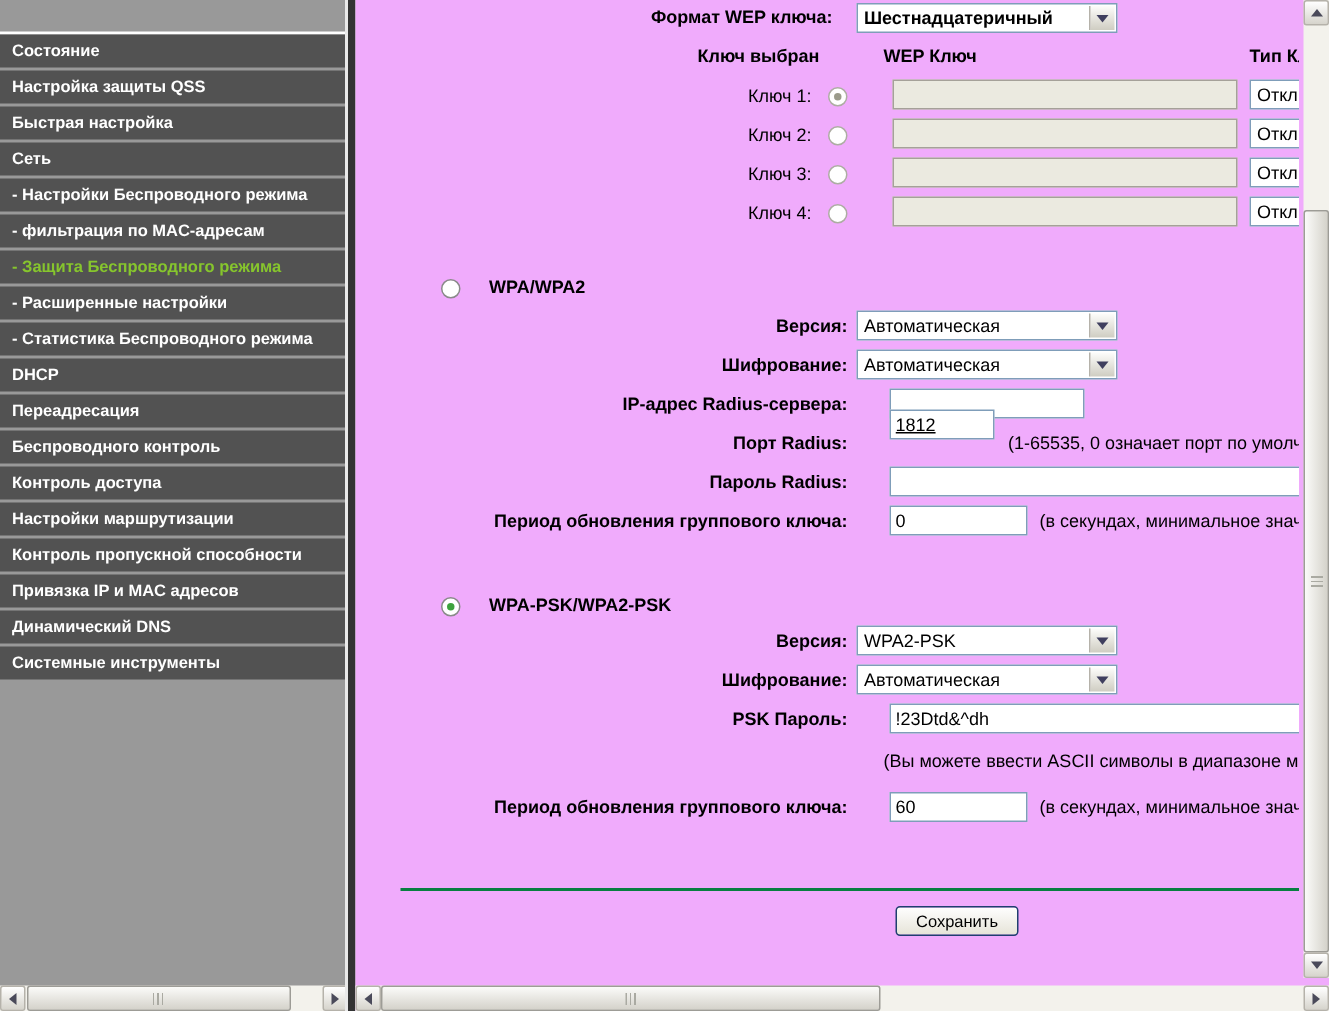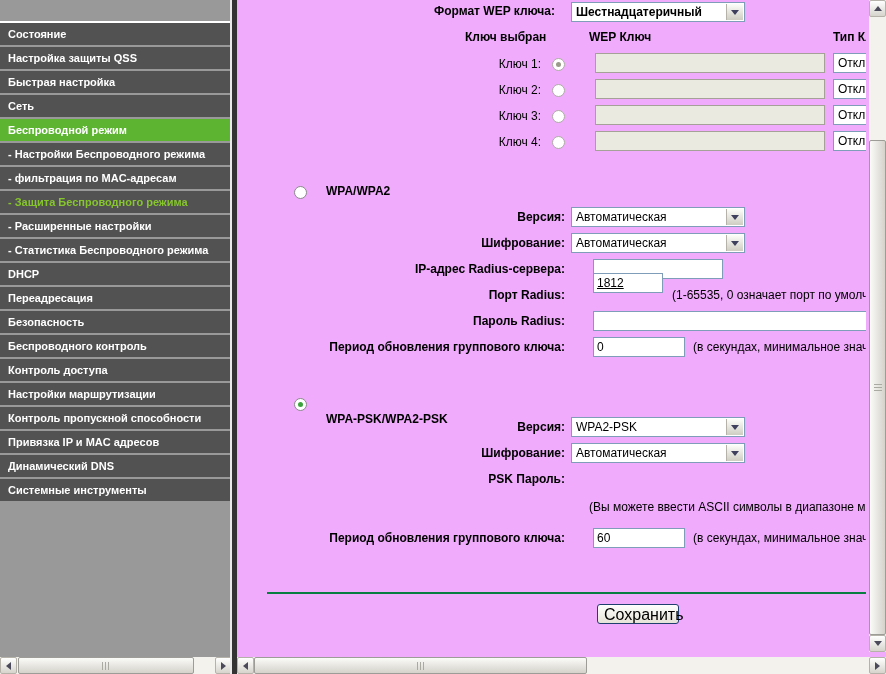--- a/index.html
+++ b/index.html
@@ -43,21 +43,21 @@
          border:1px solid #8a8a8a;box-sizing:content-box;}
   .radio.dis{border-color:#adada3;}
   .radio .dot{position:absolute;left:3px;top:3px;width:5px;height:5px;border-radius:50%;}
   .dot.green{background:#3DA23D;}
   .dot.gray{background:#9b9b8b;}
 
   #divider-green{left:30px;top:592px;width:599px;height:2px;background:#087e41;}
 
   #save-btn{left:360px;top:604px;width:82px;height:20px;border:1px solid #1f3f6f;border-radius:3px;
             background:linear-gradient(#fefefe,#e6e4d8);font-family:"Liberation Sans",sans-serif;
-            font-size:16px;text-align:center;line-height:18px;cursor:pointer;box-sizing:border-box;}
+            font-size:11px;text-align:center;line-height:18px;cursor:pointer;box-sizing:border-box;}
 
   
   .sb-track{position:absolute;background:#f3f2ec;}
   .sb-btn{position:absolute;width:17px;height:17px;background:linear-gradient(#ffffff,#d6d4cc);
           border:1px solid #b5b2aa;border-radius:2px;box-sizing:border-box;
           display:flex;align-items:center;justify-content:center;}
   .sb-thumb{position:absolute;border:1px solid #9d9c96;border-radius:2px;box-sizing:border-box;
             display:flex;align-items:center;justify-content:center;}
   .sb-thumb.h{top:0;height:17px;background:linear-gradient(#fbfbf9,#d4d2ca);}
   .sb-thumb.v{left:0;width:17px;background:linear-gradient(90deg,#fbfbf9,#d4d2ca);}
@@ -71,29 +71,27 @@
 </head>
 <body>
 
 <div id="sidebar" class="abs">
   <div id="sidebar-topline" class="abs"></div>
   <div id="menu" class="abs">
     <div class="mi">Состояние</div>
     <div class="mi">Настройка защиты QSS</div>
     <div class="mi">Быстрая настройка</div>
     <div class="mi">Сеть</div>
-    <div class="mi sel">Беспроводной режим</div>
     <div class="mi sub">- Настройки Беспроводного режима</div>
     <div class="mi sub">- фильтрация по MAC-адресам</div>
     <div class="mi sub active">- Защита Беспроводного режима</div>
     <div class="mi sub">- Расширенные настройки</div>
     <div class="mi sub">- Статистика Беспроводного режима</div>
     <div class="mi">DHCP</div>
     <div class="mi">Переадресация</div>
-    <div class="mi">Безопасность</div>
     <div class="mi">Беспроводного контроль</div>
     <div class="mi">Контроль доступа</div>
     <div class="mi">Настройки маршрутизации</div>
     <div class="mi">Контроль пропускной способности</div>
     <div class="mi">Привязка IP и MAC адресов</div>
     <div class="mi">Динамический DNS</div>
     <div class="mi">Системные инструменты</div>
   </div>
 
   <div class="sb-track abs" style="left:0;top:657px;width:232px;height:17px;">
@@ -189,39 +187,40 @@
     <div class="lbl" style="left:0;top:314px;width:328px;">Пароль Radius:</div>
     <input class="txt" style="left: 356px; top: 311px; width: 280px;" value="">
 
     <div class="lbl" style="left:0;top:340px;width:328px;">Период обновления группового ключа:</div>
     <input class="txt" style="left: 356px; top: 337px; width: 92px;" value="0">
     <div class="hint" style="left:456px;top:340px;">(в секундах, минимальное значение 30, 0 означает отсутствие обновления)</div>
 
     <div class="radio" style="left:57px;top:398px;">
         <span class="dot green"></span>
       </div>
-    <div class="hdr" style="left:89px;top:412px;">WPA-PSK/WPA2-PSK</div>
+    <div class="hdr" style="left:89px;top:396px;">WPA-PSK/WPA2-PSK</div>
 
     <div class="lbl" style="left:0;top:420px;width:328px;">Версия:</div>
     <div class="selbox" style="left:334px;top:417px;width:174px;">
       <span class="vtext">WPA2-PSK</span>
       <span class="selbtn">
           <span class="tri-d"></span>
         </span>
     </div>
 
     <div class="lbl" style="left:0;top:446px;width:328px;">Шифрование:</div>
     <div class="selbox" style="left:334px;top:443px;width:174px;">
       <span class="vtext">Автоматическая</span>
       <span class="selbtn">
           <span class="tri-d"></span>
         </span>
     </div>
 
     <div class="lbl" style="left:0;top:472px;width:328px;">PSK Пароль:</div>
+    <input class="txt" style="left: 356px; top: 469px; width: 280px;" value="!23Dtd&amp;^dh">
     <div class="hint" style="left:352px;top:500px;">(Вы можете ввести ASCII символы в диапазоне между 8 и 63 или шестнадцатеричные символы)</div>
 
     <div class="lbl" style="left:0;top:531px;width:328px;">Период обновления группового ключа:</div>
     <input class="txt" style="left: 356px; top: 528px; width: 92px;" value="60">
     <div class="hint" style="left:456px;top:531px;">(в секундах, минимальное значение 30, 0 означает отсутствие обновления)</div>
 
     <div id="divider-green" class="abs"></div>
     <button id="save-btn" class="abs">Сохранить</button>
   </div>
 

